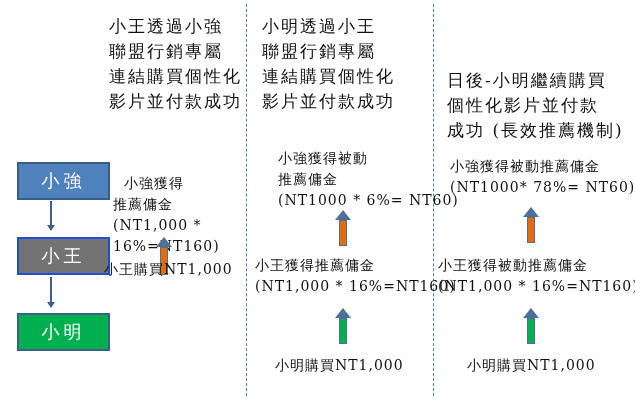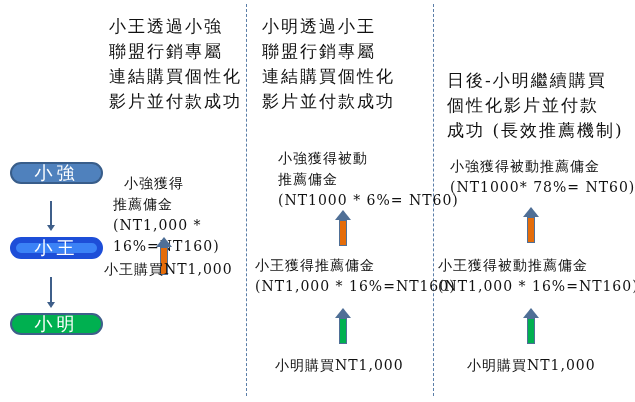--- a/index.html
+++ b/index.html
@@ -3,26 +3,26 @@
 <meta charset="utf-8">
 <style>
   html, body { margin:0; padding:0; background:#ffffff; }
   body { width:635px; height:402px; position:relative; overflow:hidden;
          font-family: "DejaVu Serif", "Liberation Serif", serif; color:#111; }
   .abs { position:absolute; }
   .divider { position:absolute; top:4px; width:0; height:392px;
              border-left:1px dashed #5b7ea8; }
   .heading { font-size:17px; line-height:25px; letter-spacing:2px; white-space:pre; }
   .label { font-size:14px; line-height:21px; letter-spacing:1px; white-space:pre; }
-  .node { position:absolute; left:10px; width:93px; height:22px; border-radius:13px;
+  .node { position:absolute; left:17px; width:93px; height:38px; border-radius:0;
           color:#fff; font-size:18px; letter-spacing:4px; display:flex;
           align-items:center; justify-content:center;
           font-family: "DejaVu Sans", sans-serif; box-sizing:border-box; }
   .node.blue { background:#4f81bd; border:2px solid #385d8a; }
-  .node.orange { background:#3b82f6; border:6px solid #1d4ed8; }
+  .node.orange { background:#737373; border:2px solid #1d4ed8; }
   .node.green { background:#00b050; border:2px solid #3f5f8a; }
   .link-arrow { position:absolute; left:48px; width:6px; }
   .link-arrow .shaft { width:2px; margin-left:2px; background:#3f5f8a; }
   .link-arrow .head { width:0; height:0; border-left:4px solid transparent;
                       border-right:4px solid transparent; border-top:6px solid #3f5f8a; margin-left:-1px; }
   .up-arrow { position:absolute; width:14px; }
   .up-arrow .head { width:0; height:0; border-left:8px solid transparent;
                     border-right:8px solid transparent; border-bottom:10px solid #4f6f96; margin-left:-1px; }
   .up-arrow .shaft { width:8px; margin-left:3px; border:1px solid #4f6f96; box-sizing:border-box; }
 </style>

